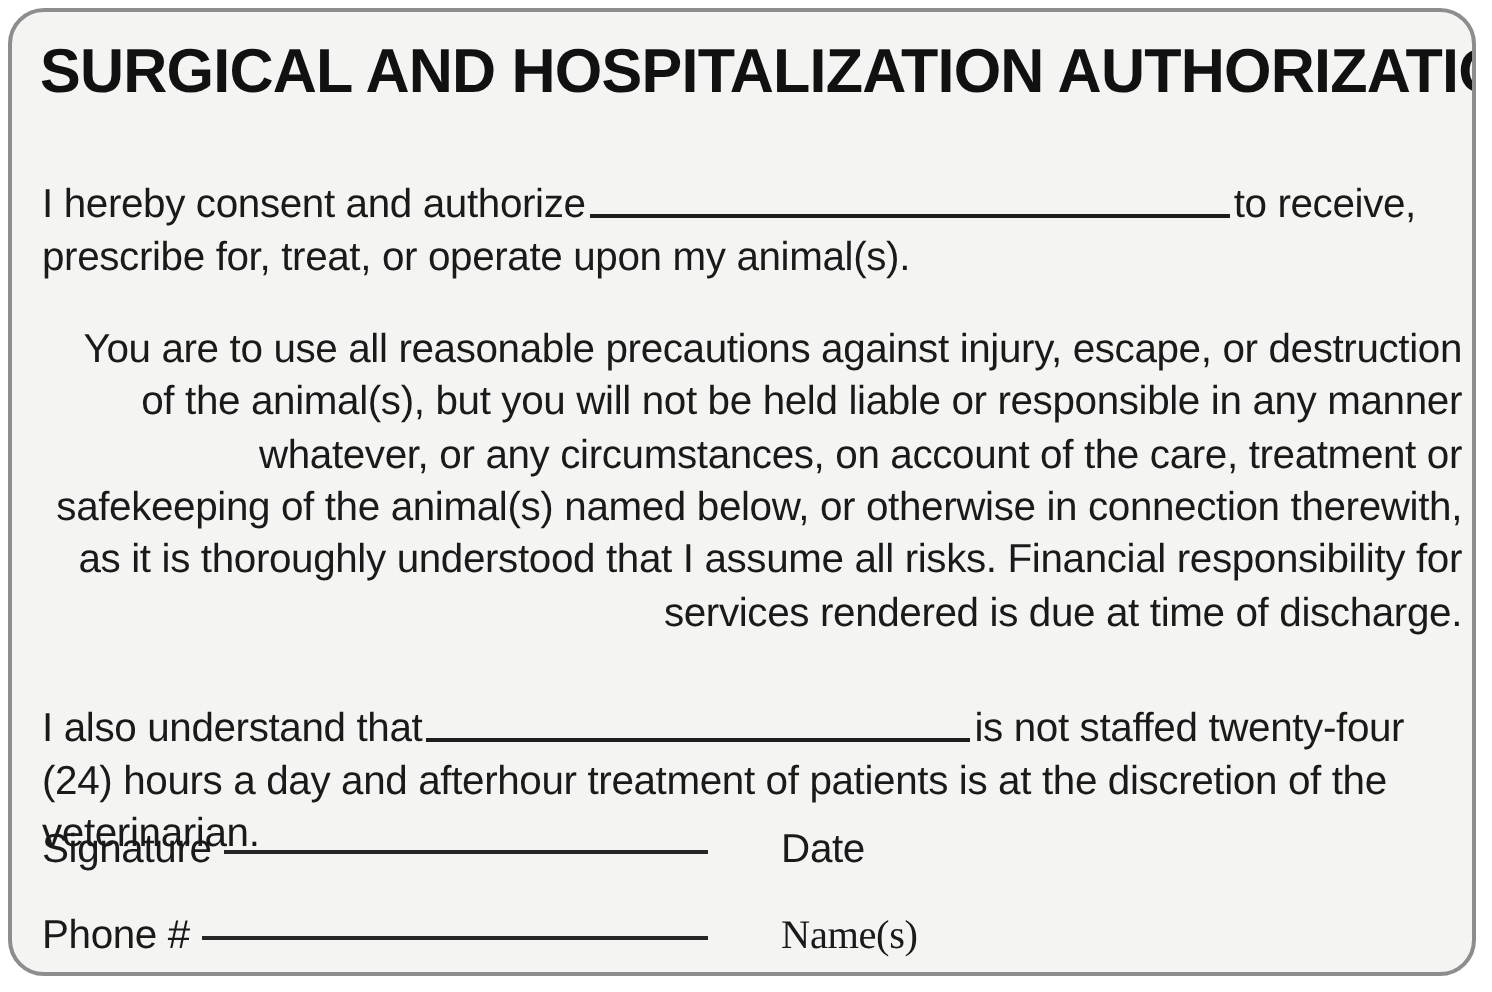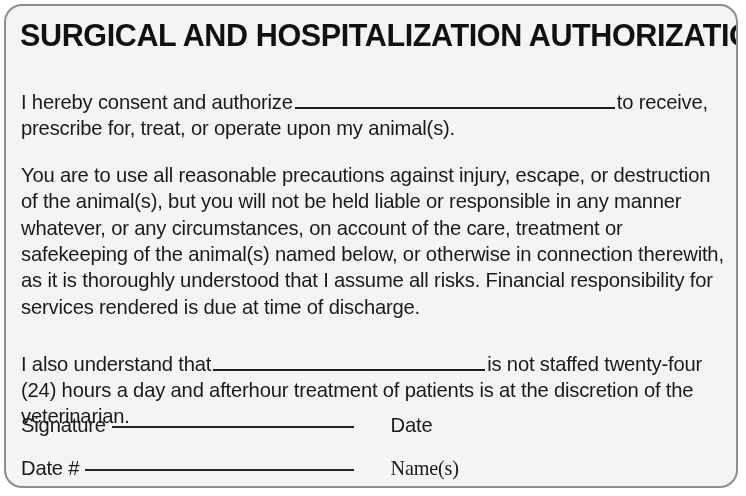--- a/index.html
+++ b/index.html
@@ -47,21 +47,21 @@
   .para {
     position: absolute;
     left: 15px;
     width: 710px;
     font-size: 20.2px;
     line-height: 26.3px;
     color: #1a1a1a;
     letter-spacing: -0.18px;
   }
   #para-consent  { top: 62px; }
-  #para-liability{ top: 136px; }
+  #para-liability{ top: 136px; text-align: right; }
   #para-staffing { top: 324px; }
 
   
   .blank {
     display: inline-block;
     border-bottom: 2px solid #1d1d1d;
     vertical-align: baseline;
     height: 0.92em;
     margin: 0 2px;
   }
@@ -132,21 +132,21 @@
       <span class="sig-rule"></span>
     </div>
     <div class="sig-field right">
       <span class="sig-label">Date</span>
       <span class="sig-rule"></span>
     </div>
   </div>
 
   <div class="sig-row" id="sig-row-2">
     <div class="sig-field left">
-      <span class="sig-label">Date #</span>
+      <span class="sig-label">Phone #</span>
       <span class="sig-rule"></span>
     </div>
     <div class="sig-field right">
       <span class="sig-label">Name(s)</span>
       <span class="sig-rule"></span>
     </div>
   </div>
 
 </div>
 

